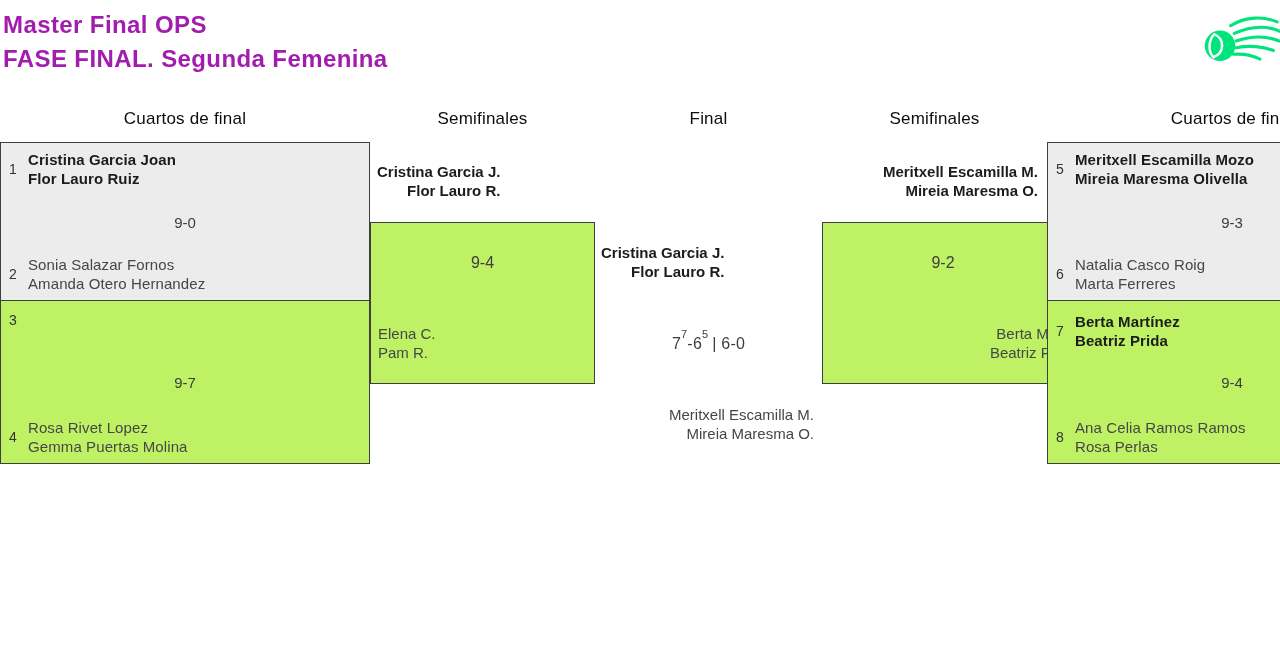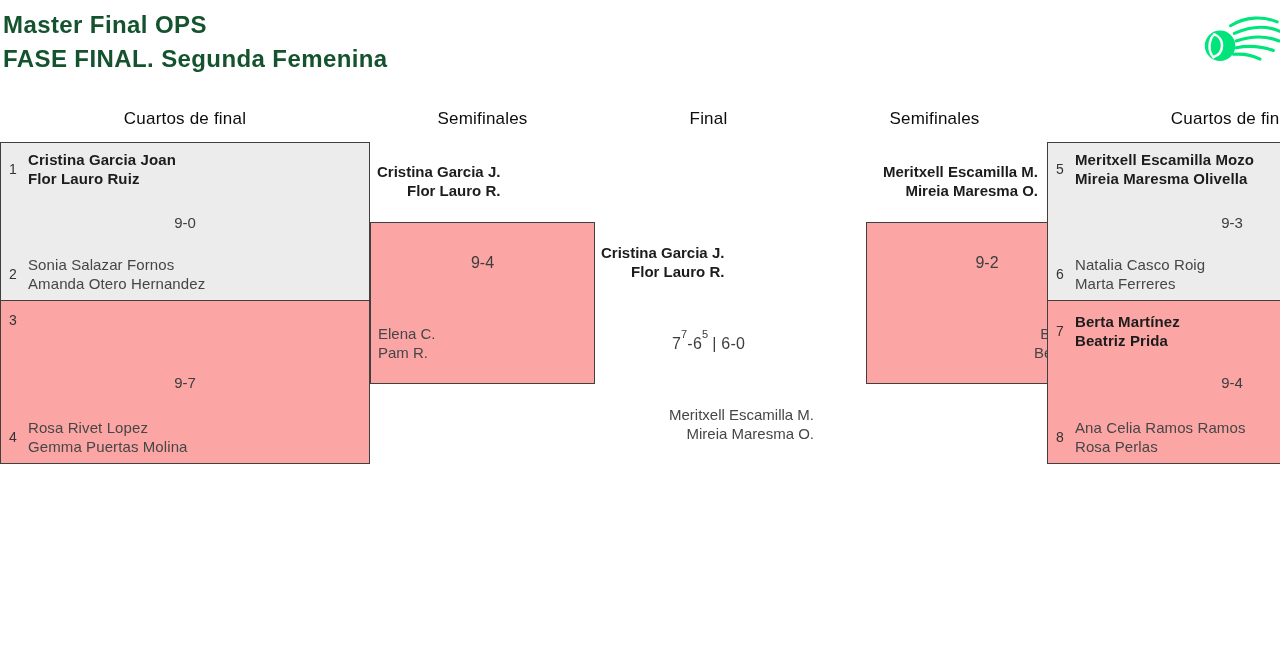--- a/index.html
+++ b/index.html
@@ -4,30 +4,30 @@
 <style>
   html,body{margin:0;padding:0;background:#ffffff;}
   body{
     width:1280px;height:664px;overflow:hidden;position:relative;
     font-family:"Liberation Sans",sans-serif;
     -webkit-font-smoothing:antialiased;
   }
   .abs{position:absolute;}
 
   
-  .page-title{left:3px;top:8px;font-size:24px;font-weight:700;color:#14532d;
+  .page-title{left:3px;top:8px;font-size:24px;font-weight:700;color:#a21caf;
     line-height:34px;letter-spacing:.4px;}
   .logo{left:1201px;top:14px;width:80px;height:54px;}
 
   
   .round-header{top:109px;font-size:17px;font-weight:500;color:#0d0d0d;
     text-align:center;letter-spacing:.2px;white-space:nowrap;}
 
   
-  .match-box{border:1px solid #3f3f3f;box-sizing:border-box;background:#fca5a5;}
+  .match-box{border:1px solid #3f3f3f;box-sizing:border-box;background:#bef264;}
   .match-box.shaded{background:#ececec;}
 
   .team{position:absolute;left:8px;display:flex;align-items:center;gap:6px;}
   .team.top{top:7px;}
   .team.bottom{bottom:7px;}
   .seed{font-size:14px;color:#333333;width:13px;flex:0 0 13px;}
   .names{font-size:15px;line-height:19px;letter-spacing:.1px;white-space:nowrap;}
   .names span{display:block;}
   .winner-names{font-weight:700;color:#1c1c1c;}
   .loser-names{font-weight:400;color:#464646;}
@@ -130,21 +130,21 @@
 <div class="abs sf-label loser-names align-right" style="left:594px;width:220px;top:405px">
   <div>Meritxell Escamilla M.</div>
   <div>Mireia Maresma O.</div>
 </div>
 
 <div class="abs sf-label winner-names align-right" style="left:822px;width:216px;top:162px">
   <div>Meritxell Escamilla M.</div>
   <div>Mireia Maresma O.</div>
 </div>
 
-<div class="abs match-box" style="left:866px;top:222px;width:242px;height:162px">
+<div class="abs match-box" style="left:822px;top:222px;width:242px;height:162px">
   <div class="sf-score">9-2</div>
   <div class="sf-loser loser-names align-right" style="right:10px">
     <div>Berta M.</div>
     <div>Beatriz P.</div>
   </div>
 </div>
 
 <div class="abs match-box shaded" style="left:1047px;top:142px;width:370px;height:159px">
   <div class="team top">
     <span class="seed">5</span>

